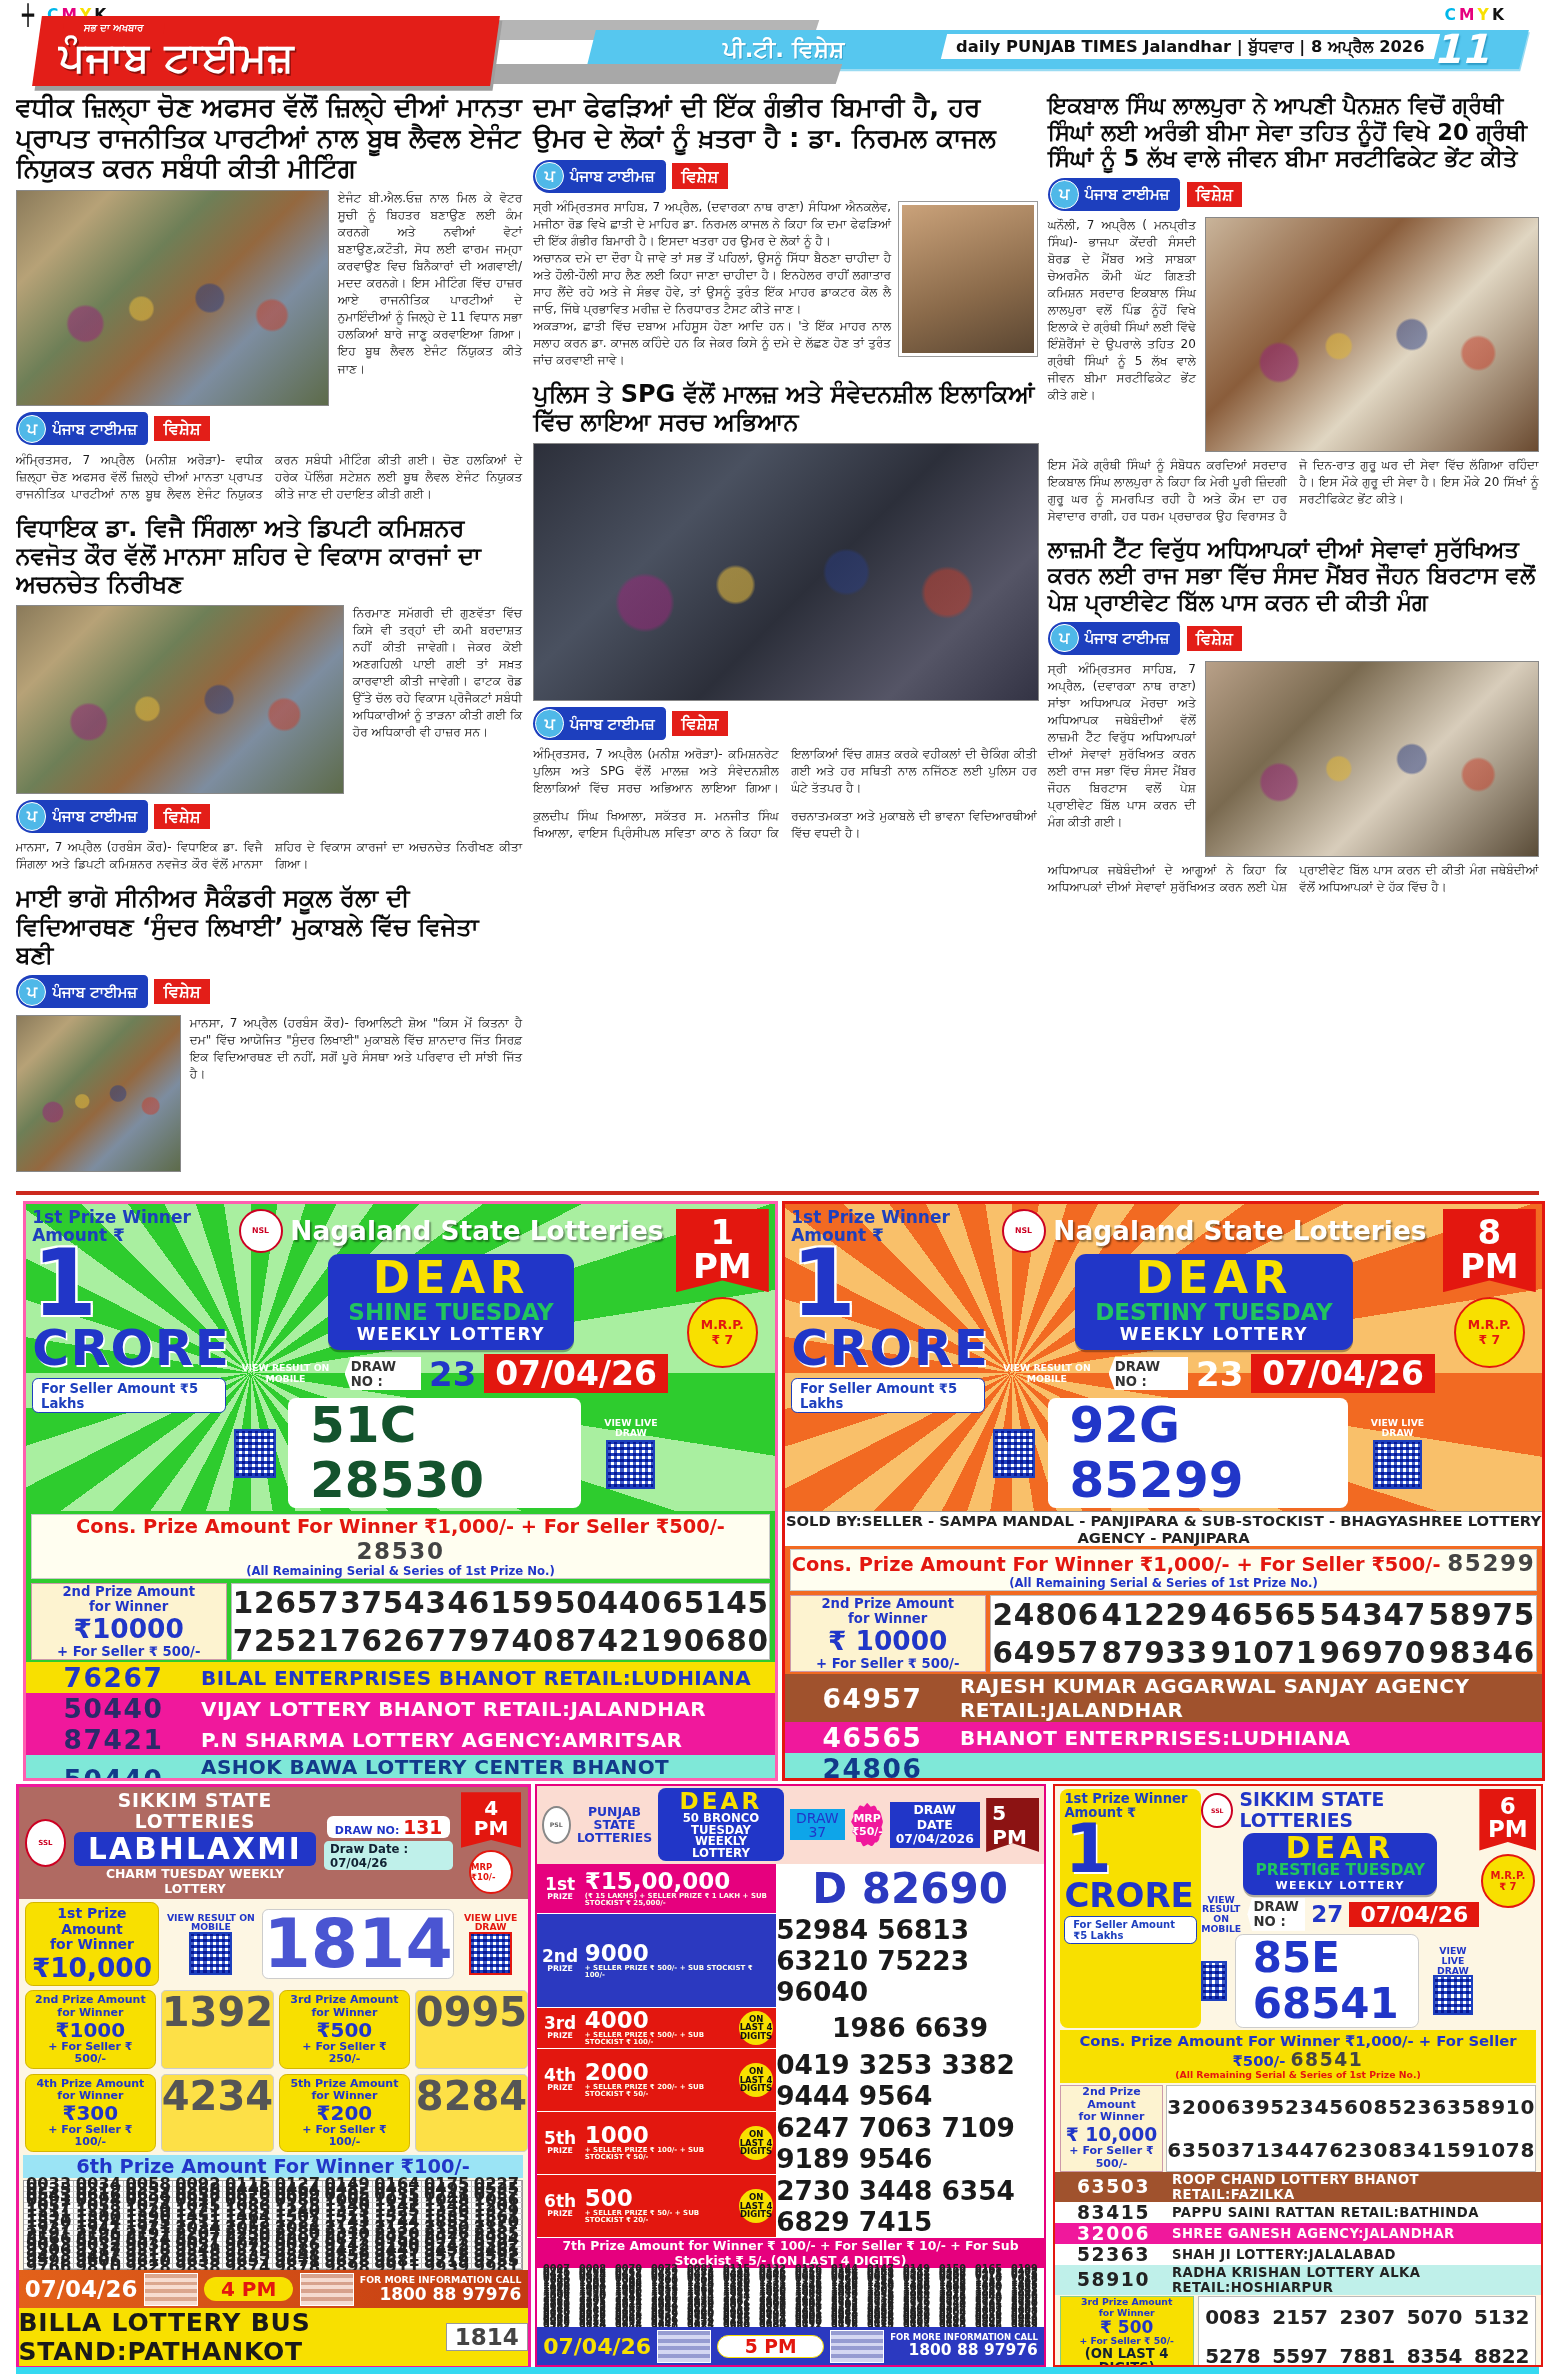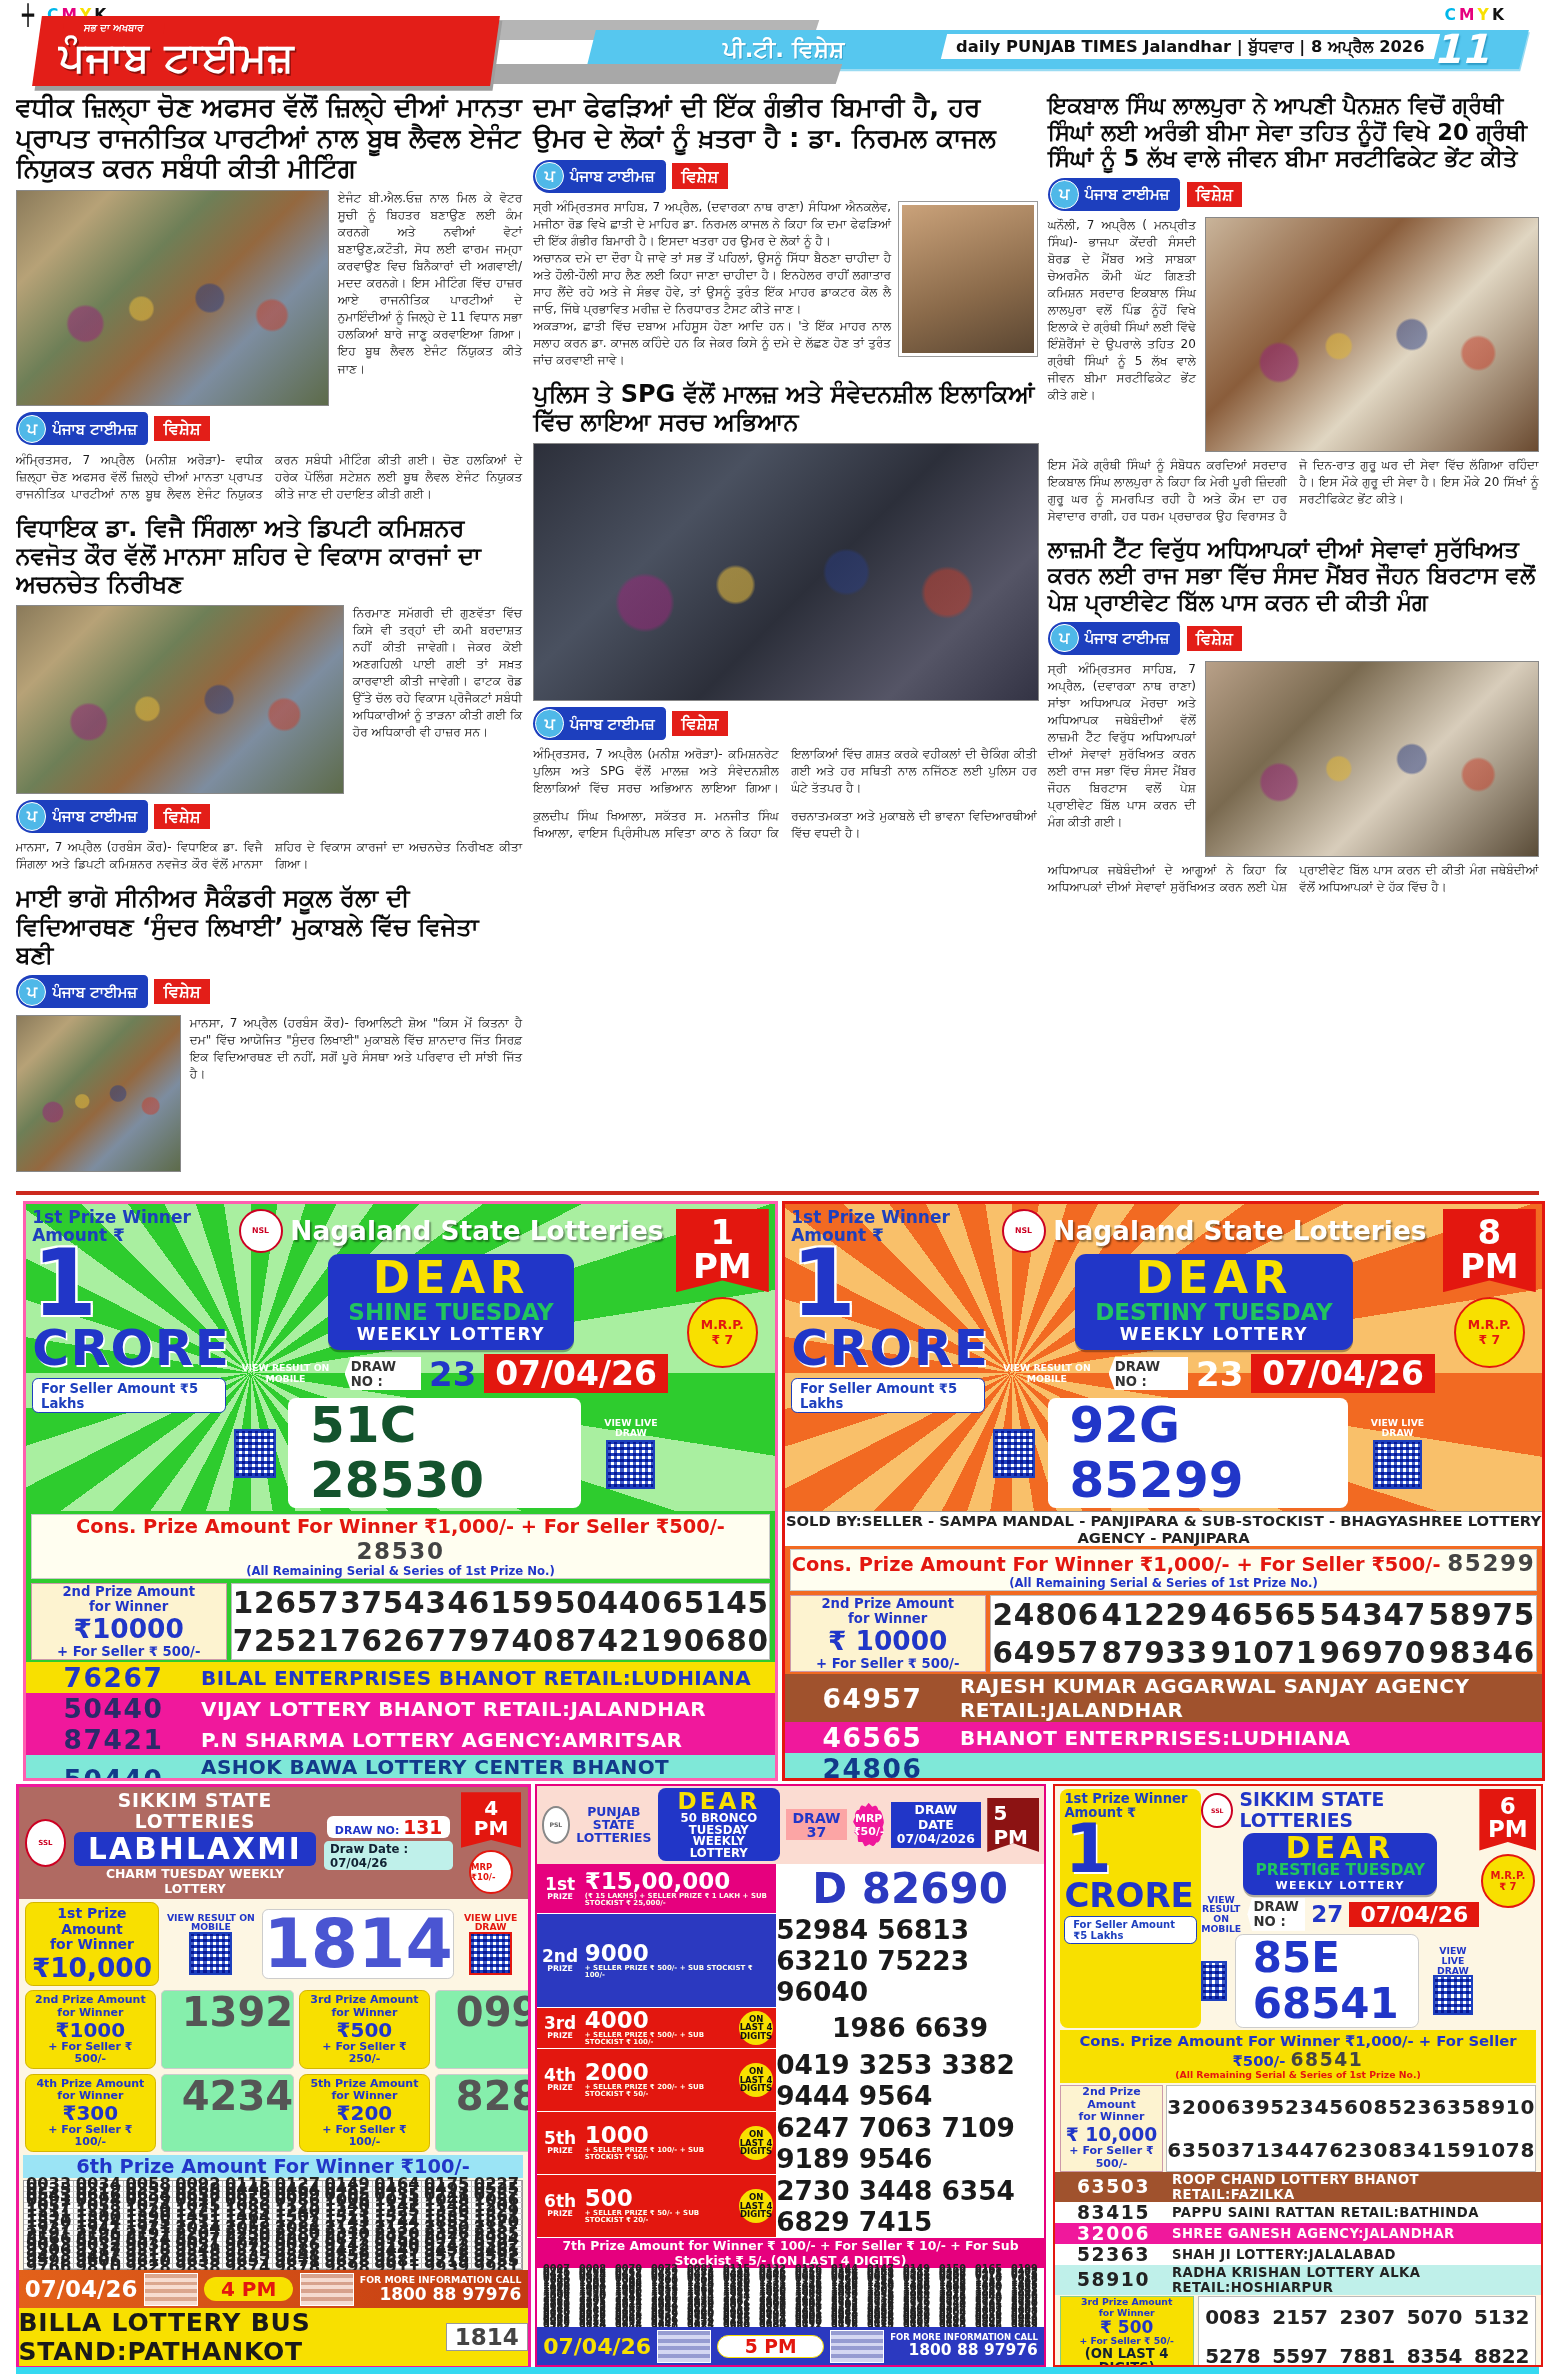--- a/index.html
+++ b/index.html
@@ -146,41 +146,41 @@
   .labh-date{background:#bff0ea;border-radius:4.7px;color:#123;font-weight:bold;font-size:11.7px;padding:0.8px 6.2px;}
   .labh-prize1{display:flex;align-items:center;gap:6.2px;padding:3.1px 6.2px;}
   .yellow-box{background:#f8e000;border:1.6px solid #d4b500;border-radius:7.8px;color:#2136c8;font-weight:bold;text-align:center;padding:3.1px 6.2px;line-height:1.1;}
   .labh-prize1 .yellow-box{width:155px;font-size:14px;}
   .labh-prize1 .amt{font-size:26.4px;}
   .labh-res1{flex:1;background:#fff;border:1.6px solid #ccc;border-radius:6.2px;text-align:center;font-size:68px;font-weight:bold;color:#4a55d2;line-height:1;}
   .labh-sub-prizes{display:grid;grid-template-columns:1fr 1fr;gap:4.7px;padding:1.6px 6.2px;}
   .labh-sp{display:flex;gap:4.7px;}
   .labh-sp .yellow-box{width:117px;font-size:11px;}
   .labh-sp .amt{font-size:20px;}
-  .labh-sp .res{flex:1;background:#86efac;border:1.6px solid #ccc;border-radius:4.7px;text-align:center;font-weight:bold;font-size:40px;color:#555;line-height:1.05;padding-left:20px;}
+  .labh-sp .res{flex:1;background:#fde047;border:1.6px solid #ccc;border-radius:4.7px;text-align:center;font-weight:bold;font-size:40px;color:#555;line-height:1.05;}
   .sixth-head{background:#9be4f5;color:#2136c8;font-weight:bold;text-align:center;font-size:19.4px;margin:1.6px 4.7px;}
   .labh-grid{flex:1;min-height:0;background:#fff;margin:0 4.7px;border:1.6px solid #999;display:flex;}
   .labh-grid .num-grid{flex:1}
   .labh-grid .num-cell{font-size:16.3px;color:#222;border-right:0.8px solid #aaa;}
   .labh-grid .num-row{border-bottom:0.8px solid #ccc;}
   .labh-footer{background:linear-gradient(90deg,#e3611a,#c23a12);display:flex;align-items:center;gap:6.2px;padding:2.3px 6.2px;}
   .labh-footer .f-date{font-size:23px;color:#fff;}
   .labh-footer .f-pill{font-size:20px;padding:0 17px;background:#f8e000;color:#e3170f;}
   .labh-footer .f-info{font-size:9.3px}.labh-footer .phone{font-size:17px}
   .billa{background:#f8e000;display:flex;align-items:center;justify-content:center;gap:0;font-weight:bold;}
   .billa .txt{font-size:25px;color:#1a1a1a;letter-spacing:0.8px;}
   .billa .no{background:#fff;border:1.6px solid #999;font-size:23px;color:#444;padding:0 7.8px;}
   
   .ad-bronco{left:535px;top:1784px;width:507px;height:579px;border:2.3px solid #e6007e;background:#fff;}
   .bronco-head{background:#fbdcd2;display:flex;align-items:center;gap:6.2px;padding:2.3px 4.7px;}
   .bronco-brand{color:#2136c8;font-weight:bold;font-size:12.4px;line-height:1.05;text-align:center;}
   .bronco-dear{background:#2136c8;border-radius:7.8px;text-align:center;padding:1.6px 11px;line-height:1;}
   .bronco-dear .d{color:#f8e000;font-weight:bold;font-size:23px;letter-spacing:3.1px;}
   .bronco-dear .s{color:#fff;font-weight:bold;font-size:11.7px;}
-  .bronco-draw{background:#fca5a5;color:#2136c8;font-weight:bold;font-size:14px;text-align:center;padding:1.6px 6.2px;line-height:1;}
+  .bronco-draw{background:#0ea5e9;color:#2136c8;font-weight:normal;font-size:14px;text-align:center;padding:1.6px 6.2px;line-height:1;}
   .bronco-mrp{background:#f0189c;color:#fff;font-weight:bold;font-size:11px;border-radius:50%;width:44px;height:44px;display:flex;align-items:center;justify-content:center;text-align:center;clip-path:polygon(50% 0,61% 9%,75% 5%,81% 17%,95% 18%,95% 32%,100% 42%,94% 55%,99% 68%,88% 76%,88% 90%,74% 90%,66% 100%,52% 94%,38% 100%,30% 89%,16% 89%,15% 75%,4% 67%,9% 54%,0 43%,8% 31%,6% 18%,20% 16%,26% 5%,40% 9%);}
   .bronco-date{background:#2136c8;color:#fff;font-weight:bold;font-size:12.4px;text-align:center;padding:1.6px 6.2px;line-height:1.15;}
   .bronco-time{background:#8c1313;color:#fff;font-weight:bold;font-size:20px;padding:3.1px 6.2px;clip-path:polygon(0 0,100% 0,100% 100%,50% 84%,0 100%);}
   .bp-rows{display:flex;flex-direction:column;}
   .bp-row{display:flex;align-items:stretch;border-bottom:1.6px solid #fff;}
   .bp-left{display:flex;align-items:center;gap:4.7px;width:233px;padding:1.6px 3.1px;}
   .bpc0{background:#e6007e}.bpc1{background:#2b39c0}.bpc2{background:#e3170f}
   .bpc3{background:#e3170f}.bpc4{background:#e3170f}.bpc5{background:#e3170f}
   .bp-rank{color:#fff;font-weight:bold;font-size:17px;width:40px;text-align:center;line-height:1;}
   .bp-rank small{display:block;font-size:7.8px;}

